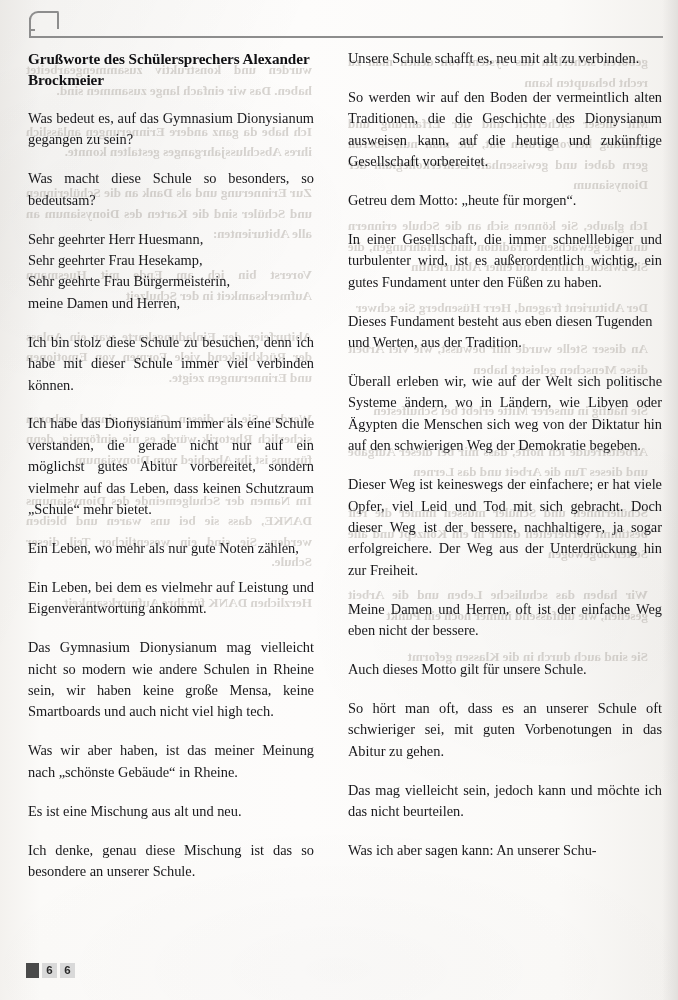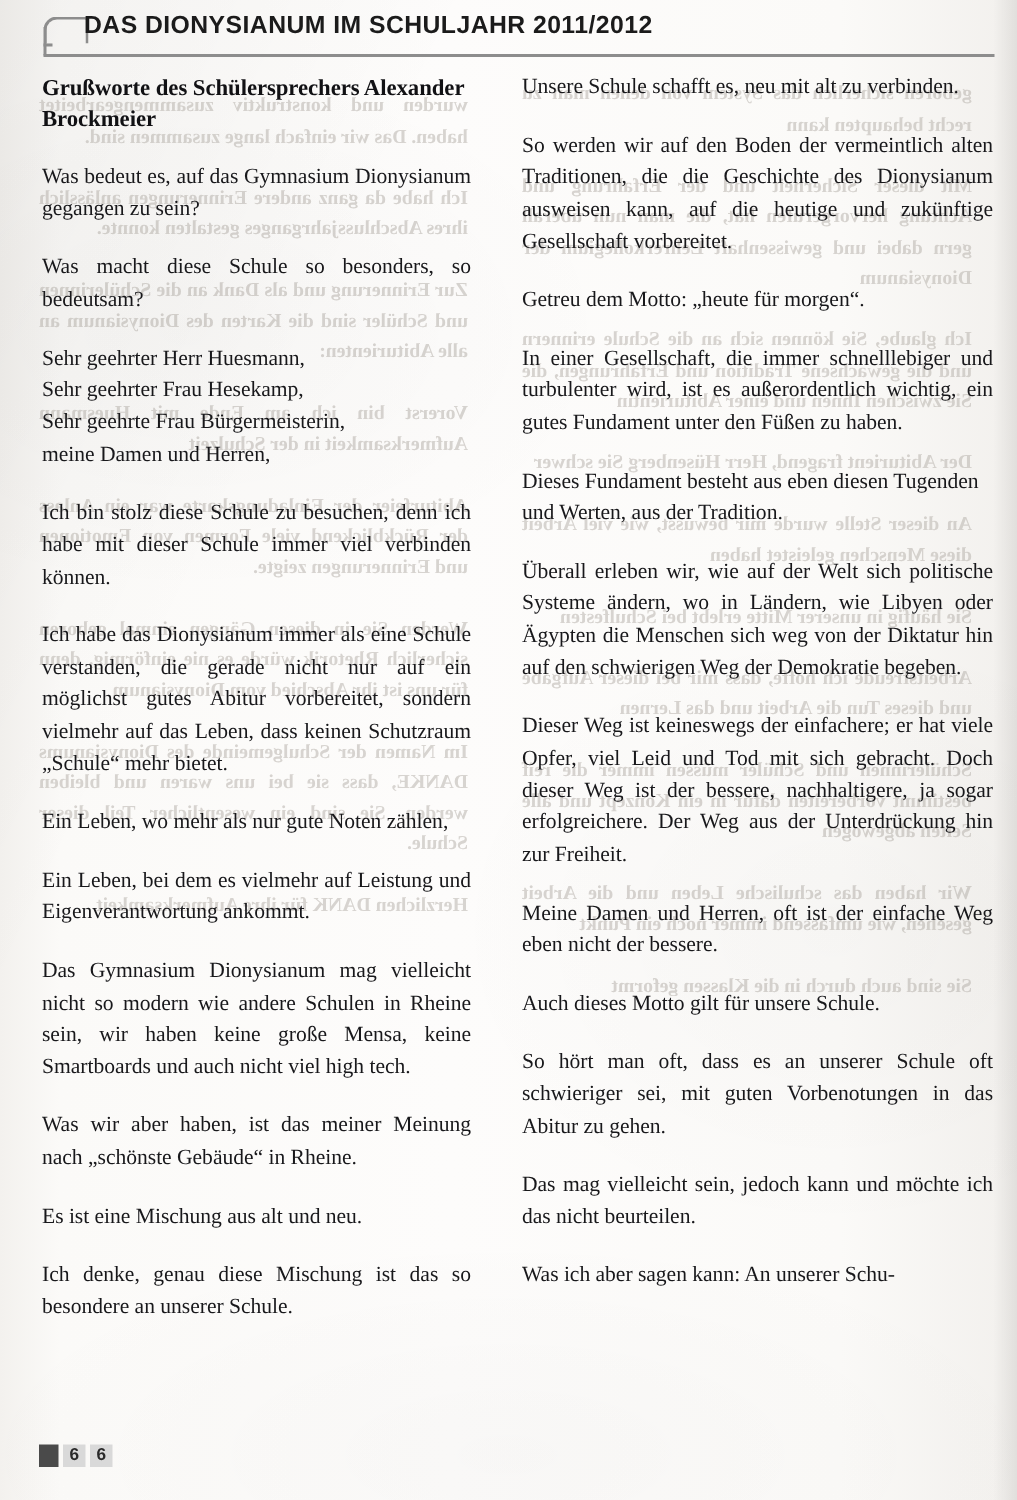--- a/index.html
+++ b/index.html
@@ -226,21 +226,20 @@
 Arbeitsfreude ich hoffe, dass mir bei dieser Aufgabe und dieses Tun die Arbeit und das Lernen
 
 Schülerinnen und Schüler müssen immer die reif bestimmt vorbereiten dafür in ein Konzept und alle Seiten abgewogen
 
 Wir haben das schulische Leben und die Arbeit gesehen, wie umfassend immer noch ein Punkt
 
 Sie sind auch durch in die Klassen geformt</div>
 
   <div class="header">
     <div class="header-mark"></div>
-    <div class="header-title">DAS DIONYSIANUM IM SCHULJAHR 2011/2012</div>
     <div class="header-stub"></div>
     <div class="header-rule"></div>
   </div>
 
   <div class="columns">
 
     <div class="col col-left">
       <h1 class="article-title">Grußworte des Schülersprechers Alexander Brockmeier</h1>
       <p class="para">Was bedeut es, auf das Gymnasium Dionysianum gegangen zu sein?</p>
       <p class="para">Was macht diese Schule so besonders, so bedeutsam?</p>

